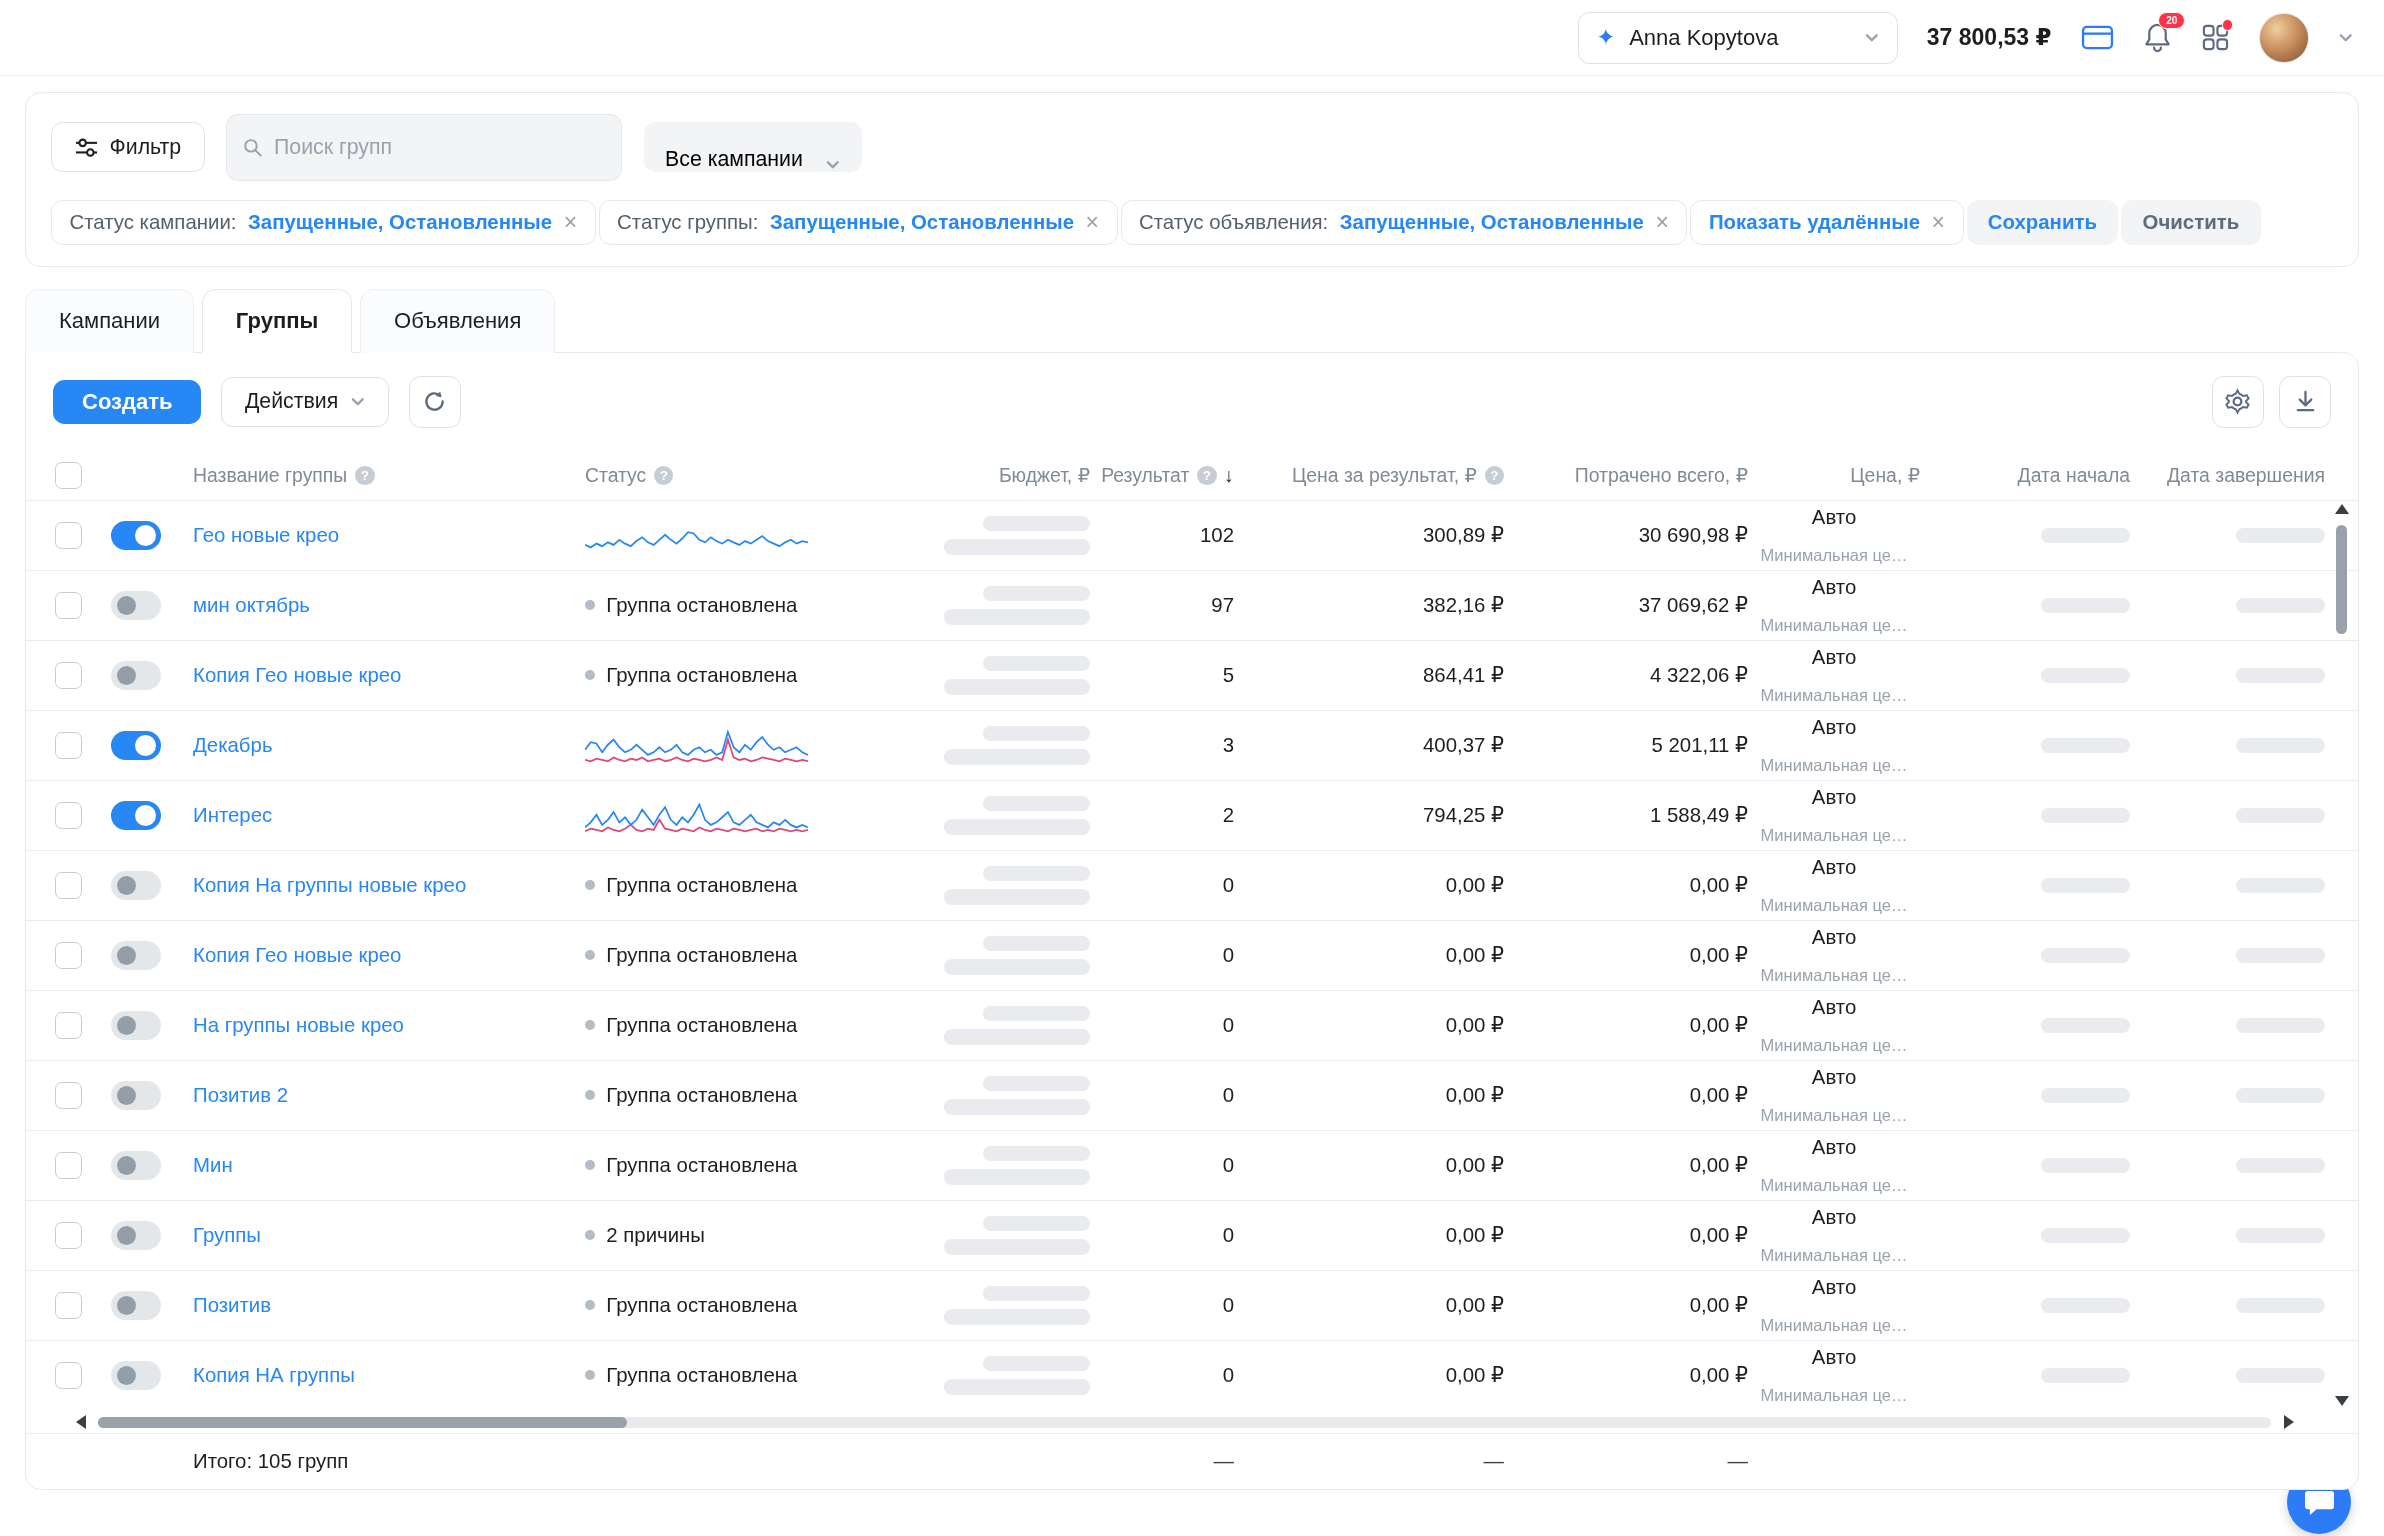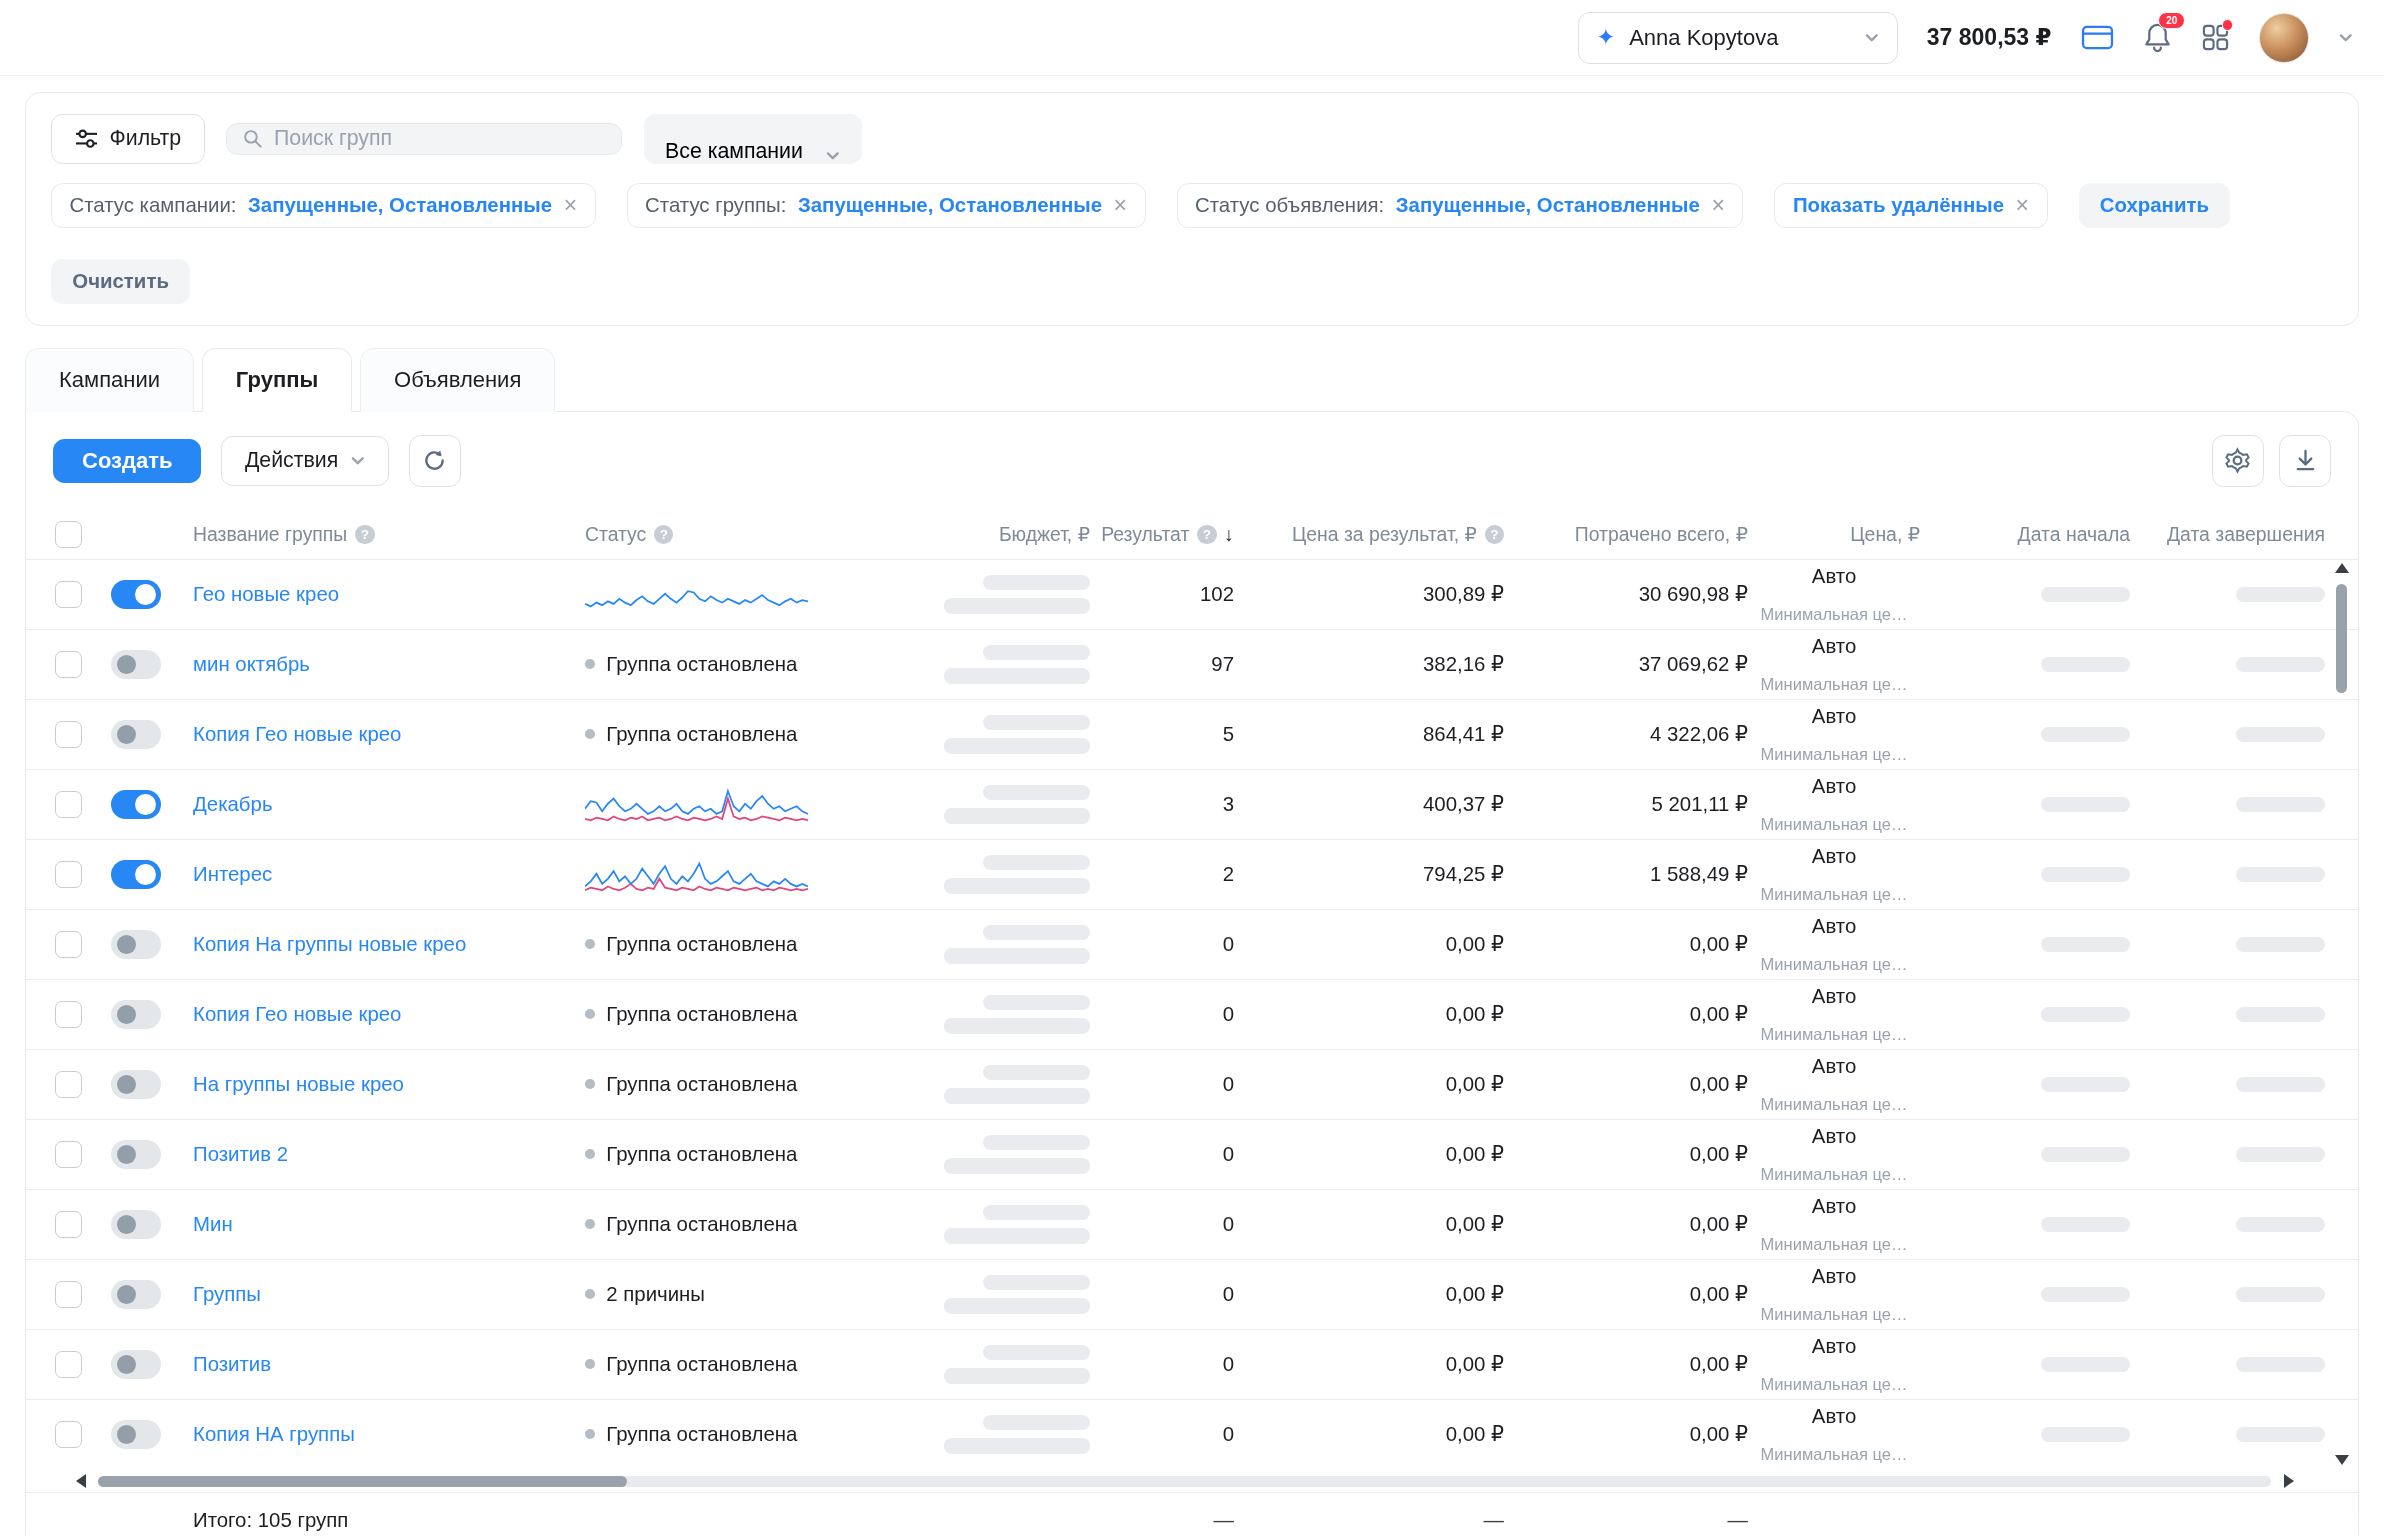--- a/index.html
+++ b/index.html
@@ -15,26 +15,26 @@
   .balance { font-size:23px; font-weight:700; }
   .icon-btn { background:none; border:none; cursor:pointer; position:relative; display:flex; align-items:center; }
   .badge { position:absolute; top:-9.7px; right:-13.6px; background:#ff3347; color:#ffffff; border-radius:11.6px; font-size:10px; font-weight:700; padding:1.9px 6.8px; border:1.9px solid #fff; }
   .reddot { position:absolute; top:-3.9px; right:-3.9px; width:11.6px; height:11.6px; background:#ff3347; border-radius:50%; border:1.9px solid #fff; }
   .avatar { width:50px; height:50px; border-radius:50%; background:radial-gradient(circle at 35% 30%, #eecf9f 0%, #c98f5e 45%, #7d4f2e 100%); border:1px solid #e3e3e3; }
 
   
   .filter-card { margin:15.5px 25px 0; border:1px solid #e7e9ec; border-radius:15.5px; padding:21.3px 25px; }
   .filter-row1 { display:flex; align-items:center; gap:21.3px; }
   .btn { display:inline-flex; align-items:center; gap:11.6px; border:1px solid #dde1e6; background:#fff; border-radius:11.6px; height:50px; padding:0 23px; font-size:21.3px; font-family:inherit; cursor:pointer; color:#1c1e21; }
-  .search-box { display:flex; align-items:center; gap:11.6px; background:#f3f4f6; border:1px solid #e6e8eb; border-radius:11.6px; height:32px; width:396px; padding:0 15.5px; }
+  .search-box { display:flex; align-items:center; gap:11.6px; background:#f3f4f6; border:1px solid #e6e8eb; border-radius:11.6px; height:67px; width:396px; padding:0 15.5px; }
   .search-box input { border:none; background:transparent; outline:none; font-size:21.3px; font-family:inherit; width:100%; color:#1c1e21; }
   .search-box input::placeholder { color:#9aa3ad; }
   .pill-btn { display:inline-flex; align-items:flex-end; gap:22px; background:#f3f4f6; border:none; border-radius:11.6px; height:50px; padding:0 21.3px; font-size:21.3px; font-family:inherit; cursor:pointer; }
   .date-btn { margin-left:auto; font-weight:700; }
-  .filter-row2 { display:flex; align-items:center; gap:31px; margin-top:19.4px; flex-wrap:wrap; }
+  .filter-row2 { display:flex; align-items:center; gap:3px; margin-top:19.4px; flex-wrap:wrap; }
   .chip { display:inline-flex; align-items:center; gap:11.6px; border:1px solid #e6e8eb; border-radius:11.6px; height:45px; padding:0 17.5px; font-size:20.4px; cursor:pointer; }
   .chip .chip-label { color:#55606c; }
   .chip .chip-value { color:#2787f5; font-weight:700; }
   .chip .x { color:#99a2ad; font-size:23px; line-height:1; }
   .text-btn { border:none; background:#f3f4f6; border-radius:11.6px; height:45px; padding:0 21.3px; font-size:20.4px; font-weight:700; font-family:inherit; cursor:pointer; }
   .save-btn { color:#2787f5; }
   .clear-btn { color:#5d6b80; }
 
   
   .tabs { display:flex; gap:7.8px; padding:0 25px; margin-top:21.3px; position:relative; z-index:2; }

